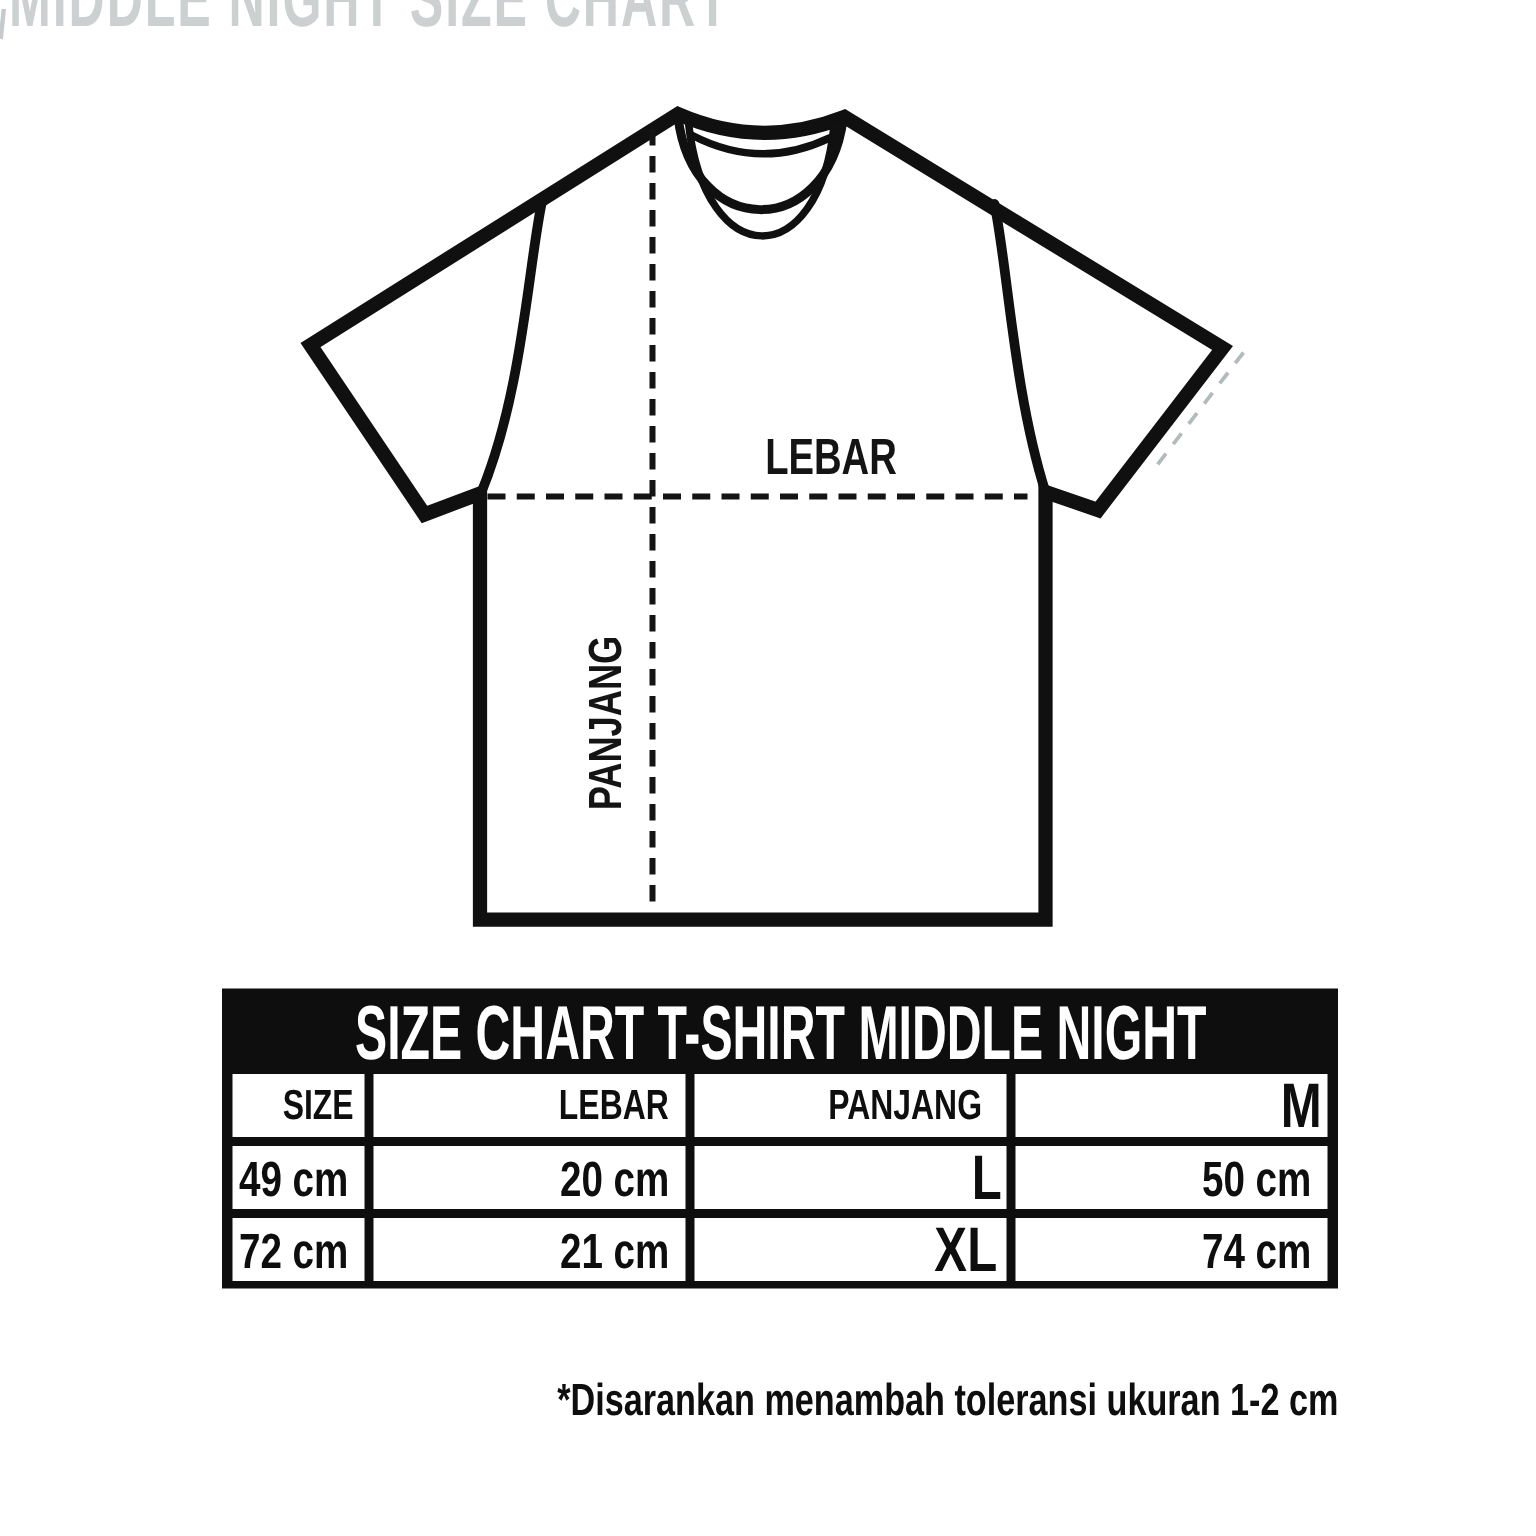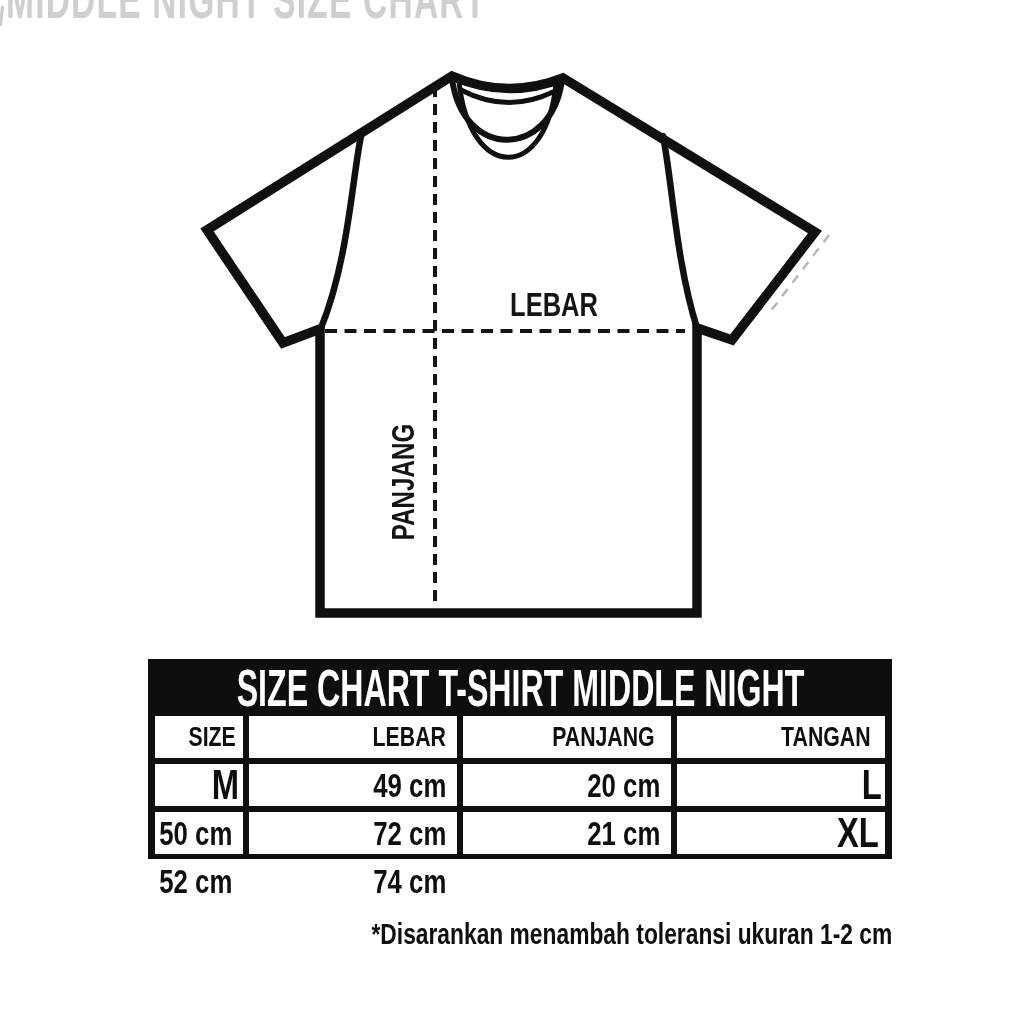--- a/index.html
+++ b/index.html
@@ -74,23 +74,20 @@
     <div class="grid">
       <div class="cell head">
           <span>SIZE</span>
         </div>
       <div class="cell head">
           <span>LEBAR</span>
         </div>
       <div class="cell head">
           <span>PANJANG</span>
         </div>
-      <div class="cell head">
-          <span>TANGAN</span>
-        </div>
 
       <div class="cell sz">
           <span>M</span>
         </div>
       <div class="cell val">
           <span>49 cm</span>
         </div>
       <div class="cell val">
           <span>20 cm</span>
         </div>
@@ -105,23 +102,20 @@
           <span>72 cm</span>
         </div>
       <div class="cell val">
           <span>21 cm</span>
         </div>
 
       <div class="cell sz">
           <span>XL</span>
         </div>
       <div class="cell val">
-          <span>52 cm</span>
-        </div>
-      <div class="cell val">
           <span>74 cm</span>
         </div>
     </div>
   </div>
 
   <div class="footnote">
     <span>*Disarankan menambah toleransi ukuran 1-2 cm</span>
   </div>
 
 </div>

